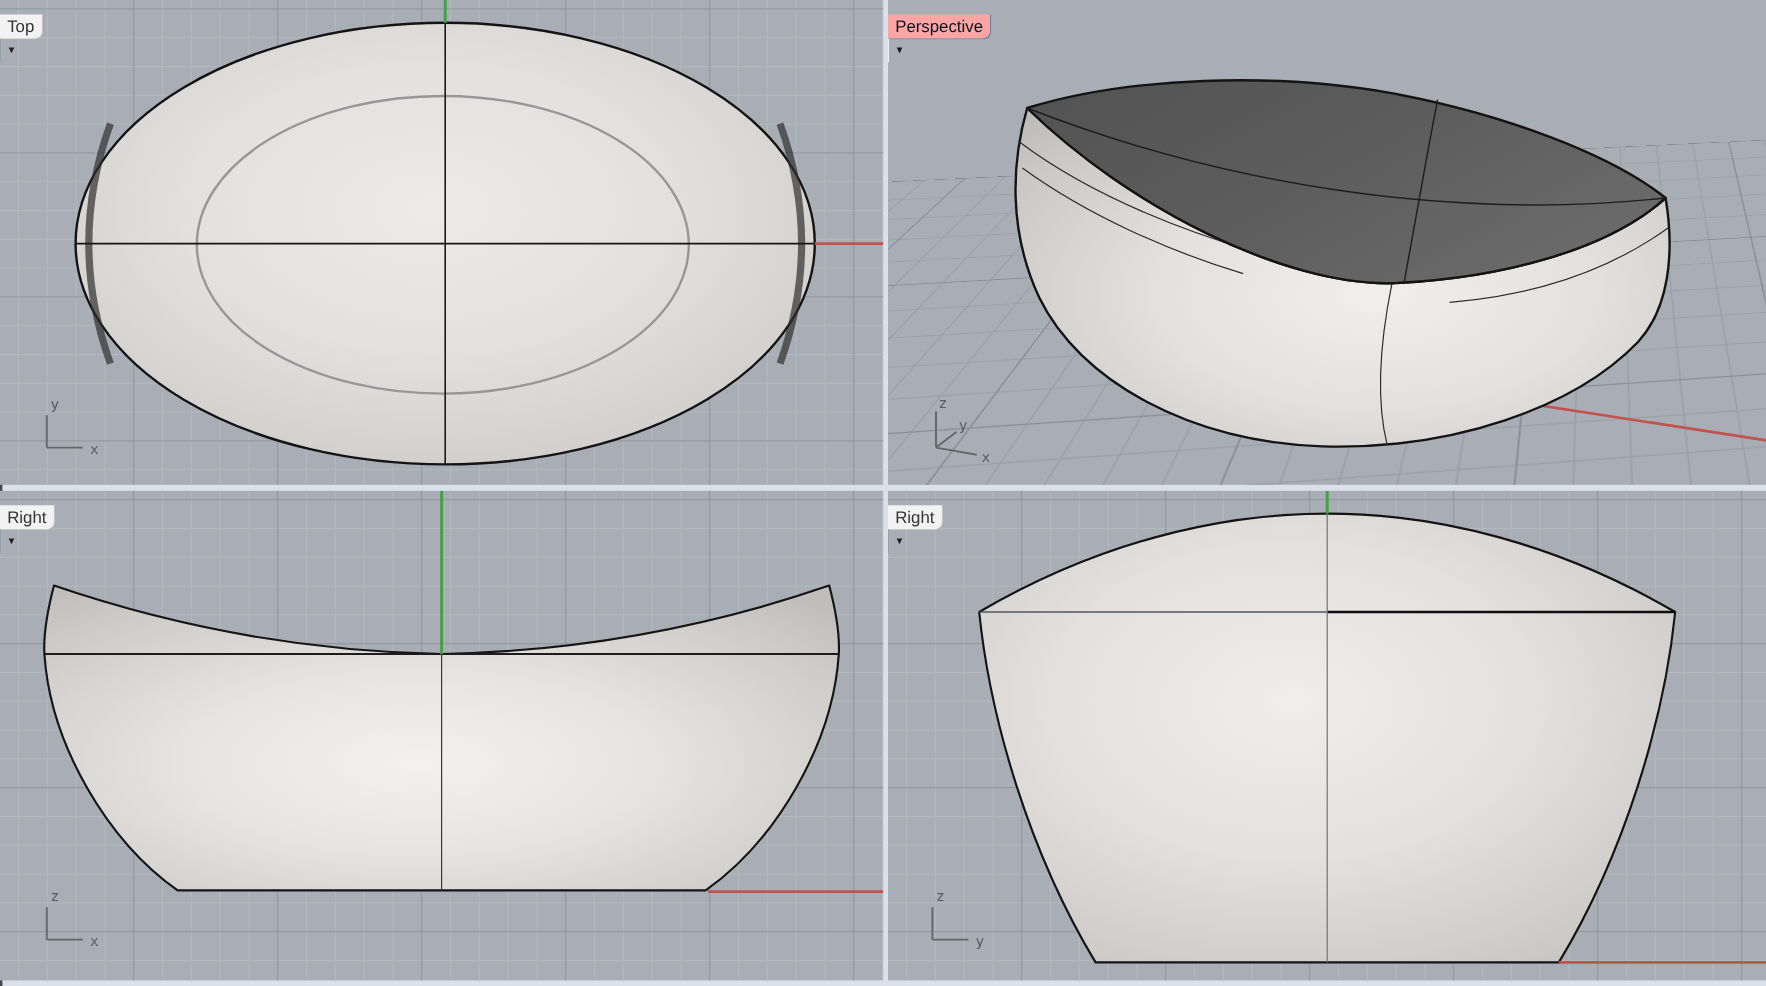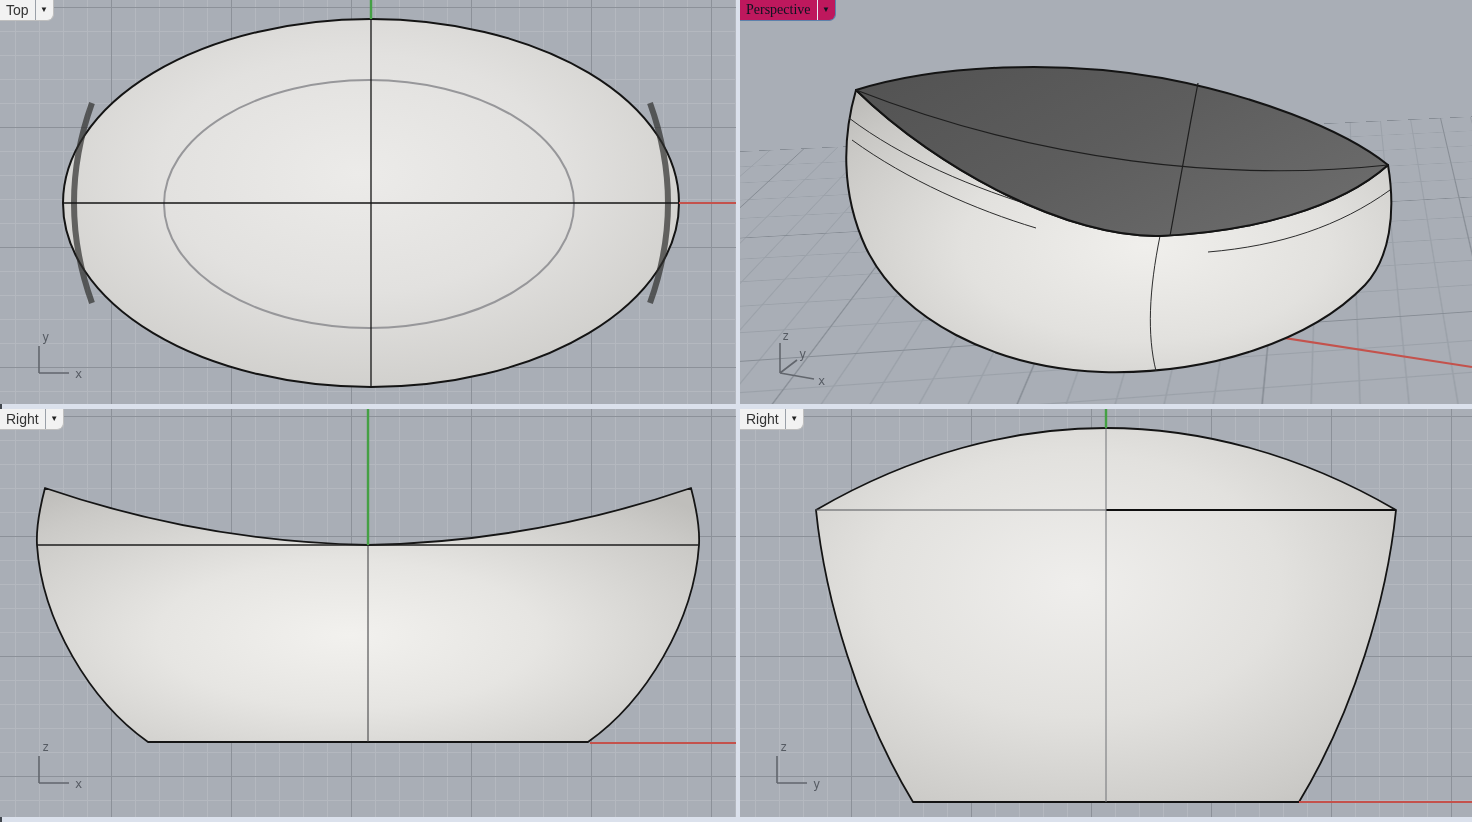--- a/index.html
+++ b/index.html
@@ -36,36 +36,36 @@
     transform-origin:50% 0;
     transform:perspective(900px) rotateX(63deg) rotateZ(-6deg);
     z-index:1;
   }
   .vp-svg{position:absolute;left:0;top:0;z-index:2;}
   .axis-svg{position:absolute;z-index:3;}
   .axis-svg text{font-family:"DejaVu Sans Mono", monospace;font-size:12px;fill:#565b63;}
   .axis-svg line,.axis-svg path{stroke:#62666d;stroke-width:1.6;fill:none;}
 
   .vp-label{
-    position:absolute;left:0;top:0;z-index:5;
+    position:absolute;left:0;top:12px;z-index:5;
     display:inline-flex;align-items:flex-start;height:20px;
     background:#f2f2f2;color:#333;
     border:1px solid #bfbfbf;border-top:none;border-left:none;
     border-radius:0 0 7px 0;
     font-size:14px;line-height:20px;
-    cursor:default;user-select:none;
+    cursor:default;user-select:none;flex-direction:column;
   }
   .vp-label .lbl-text{padding:0 6px 0 6px;}
   .vp-label .lbl-arrow{
     display:flex;align-items:center;justify-content:center;
     width:17px;border-left:1px solid #9aa0a8;
     font-size:8px;color:#222;border-radius:0 0 7px 0;
   }
   .vp-label.active{
-    background:#be185d;border-color:#5d81ab;color:#0a141f;font-family:Liberation Serif, serif;
+    background:#fca5a5;border-color:#5d81ab;color:#0a141f;
   }
   .vp-label.active .lbl-arrow{border-left-color:#e8eef6;color:#0a141f;}
 </style>
 </head>
 <body>
 
 <div class="stage">
 
   <div class="viewport" id="vp-top">
     <svg class="vp-svg" width="736" height="404" viewBox="0 0 736 404">

